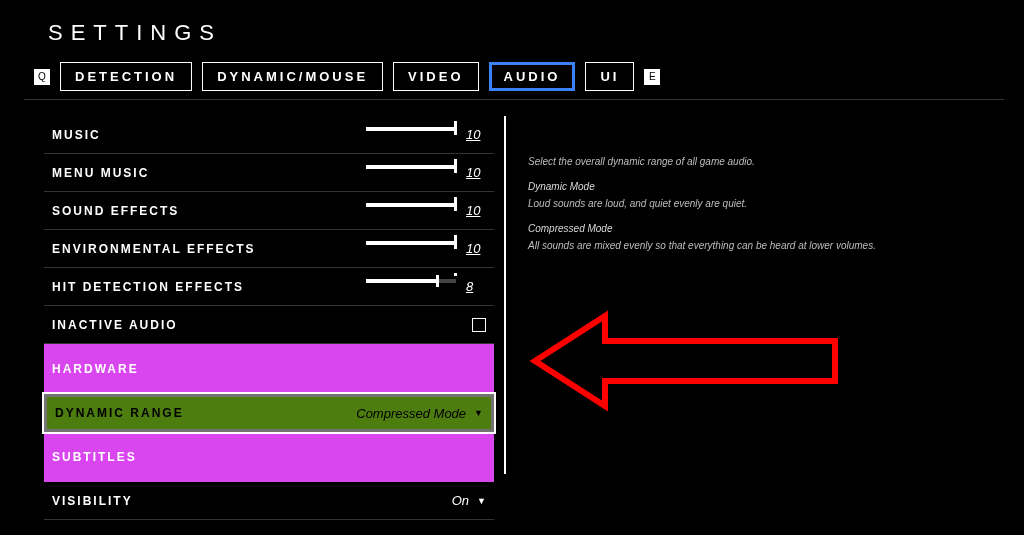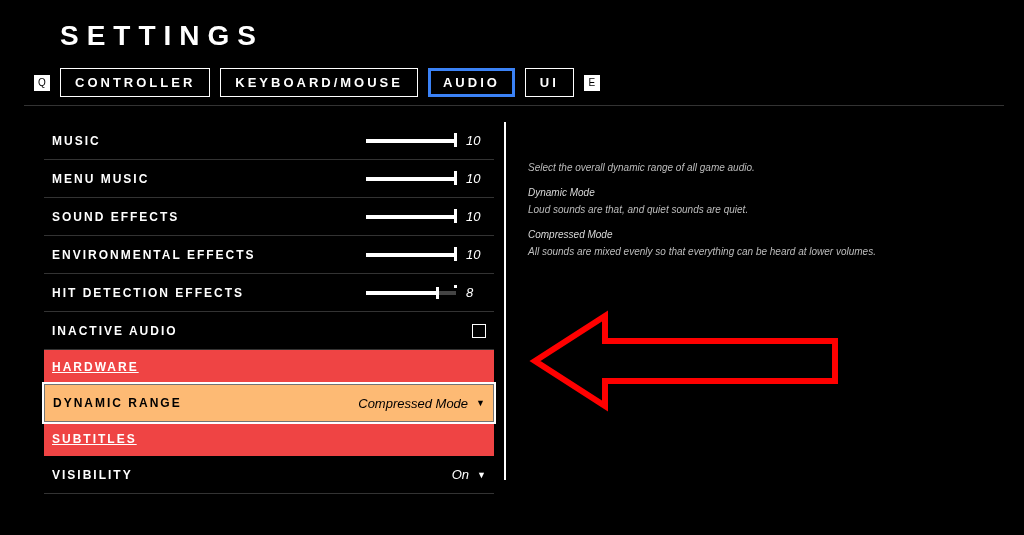--- a/index.html
+++ b/index.html
@@ -1,55 +1,56 @@
 <!DOCTYPE html>
 <html><head>
 <meta charset="utf-8">
 <style>
   * { box-sizing: border-box; margin: 0; padding: 0; }
   html, body { width: 1024px; height: 535px; background: #000; color: #fff; font-family: "Arial Narrow", Arial, sans-serif; overflow: hidden; }
   .wrap { position: relative; width: 1024px; height: 535px; padding: 20px 24px 0 24px; }
-  .title { letter-spacing: 8px; font-size: 28px; font-weight: 700; margin-left: 36px; margin-bottom: 16px; }
+  .title { letter-spacing: 8px; font-size: 22px; font-weight: 400; margin-left: 24px; margin-bottom: 16px; }
   .tabbar { display: flex; align-items: center; gap: 10px; margin-left: 10px; }
   .bumper { width: 16px; height: 16px; border: 1px solid #fff; display: flex; align-items: center; justify-content: center; font-size: 10px; color: #000; background: #fff; }
   .tab { border: 1px solid #fff; padding: 6px 14px; letter-spacing: 3px; font-size: 13px; font-weight: 700; }
   .tab.active { border: 3px solid #3b82f6; padding: 4px 12px; }
   .hr { border: none; border-top: 1px solid #333; margin-top: 8px; width: 980px; }
   .content { display: flex; margin-top: 16px; }
   .left { width: 450px; margin-left: 20px; }
   .row { display: flex; align-items: center; justify-content: space-between; padding: 10px 8px; border-bottom: 1px solid #333; height: 38px; gap: 36px; }
   .row-label { letter-spacing: 2px; font-size: 12px; font-weight: 700; }
-  .slider-area { display: flex; align-items: center; gap: 10px; }
+  .slider-area { display: flex; align-items: flex-start; gap: 10px; text-decoration: underline; }
   .slider { position: relative; width: 90px; height: 4px; background: #444; }
   .slider-fill { position: absolute; left: 0; top: 0; height: 100%; background: #fff; }
   .slider-knob { position: absolute; top: -4px; width: 3px; height: 12px; background: #fff; }
   .slider-tick { position: absolute; top: -6px; width: 3px; height: 3px; background: #fff; }
   .slider-val { font-size: 13px; font-style: italic; width: 20px; text-align: left; }
   .checkbox { width: 14px; height: 14px; border: 1px solid #fff; }
-  .section-header { background: #ef4444; letter-spacing: 2px; font-size: 12px; font-weight: 700; padding: 10px 8px; text-decoration: underline; }
-  .row.selected { background: #fdba74; color: #000; border: 1px solid #737373; outline: 2px solid #fff; }
+  .section-header { background: #d946ef; letter-spacing: 2px; font-size: 12px; font-weight: 700; padding: 18px 8px; }
+  .row.selected { background: #4d7c0f; color: #000; border: 3px solid #737373; outline: 2px solid #fff; }
   .row.selected .drop-area { color: #000; }
   .drop-area { display: flex; align-items: center; gap: 8px; font-style: italic; font-size: 13px; }
   .caret { font-size: 9px; }
   .scroll-divider { width: 2px; background: #fff; margin: 0 22px 0 10px; align-self: stretch; height: 358px; }
   .right { width: 430px; padding-top: 38px; color: #bdbdbd; font-size: 10px; line-height: 1.5; }
   .right p { margin-bottom: 10px; font-style: italic; }
   .right .modehead { font-weight: 400; color: #d9d9d9; font-style: italic; margin-bottom: 2px; }
   .arrow-annot { position: absolute; left: 525px; top: 306px; pointer-events: none; }
 </style>
 </head>
 <body>
 
 <div class="wrap">
   <div class="title">SETTINGS</div>
 
   <div class="tabbar">
     <div class="bumper">Q</div>
-    <div class="tab">CONTROLLER</div>
-    <div class="tab">KEYBOARD/MOUSE</div>
+    <div class="tab">DETECTION</div>
+    <div class="tab">DYNAMIC/MOUSE</div>
+    <div class="tab">VIDEO</div>
     <div class="tab active">AUDIO</div>
     <div class="tab">UI</div>
     <div class="bumper">E</div>
   </div>
 
   <hr class="hr">
 
   <div class="content">
     <div class="left">
 
@@ -138,21 +139,21 @@
         </div>
       </div>
 
     </div>
 
     <div class="scroll-divider"></div>
 
     <div class="right">
       <p>Select the overall dynamic range of all game audio.</p>
       <p class="modehead">Dynamic Mode</p>
-      <p>Loud sounds are that, and quiet sounds are quiet.</p>
+      <p>Loud sounds are loud, and quiet evenly are quiet.</p>
       <p class="modehead">Compressed Mode</p>
       <p>All sounds are mixed evenly so that everything can be heard at lower volumes.</p>
     </div>
   </div>
 
   <svg class="arrow-annot" width="340" height="110">
     <g fill="none" stroke="#ff0000" stroke-width="6" stroke-linejoin="miter">
       <path d="M 10 55 L 80 10 L 80 35 L 310 35 L 310 75 L 80 75 L 80 100 Z"></path>
     </g>
   </svg>

